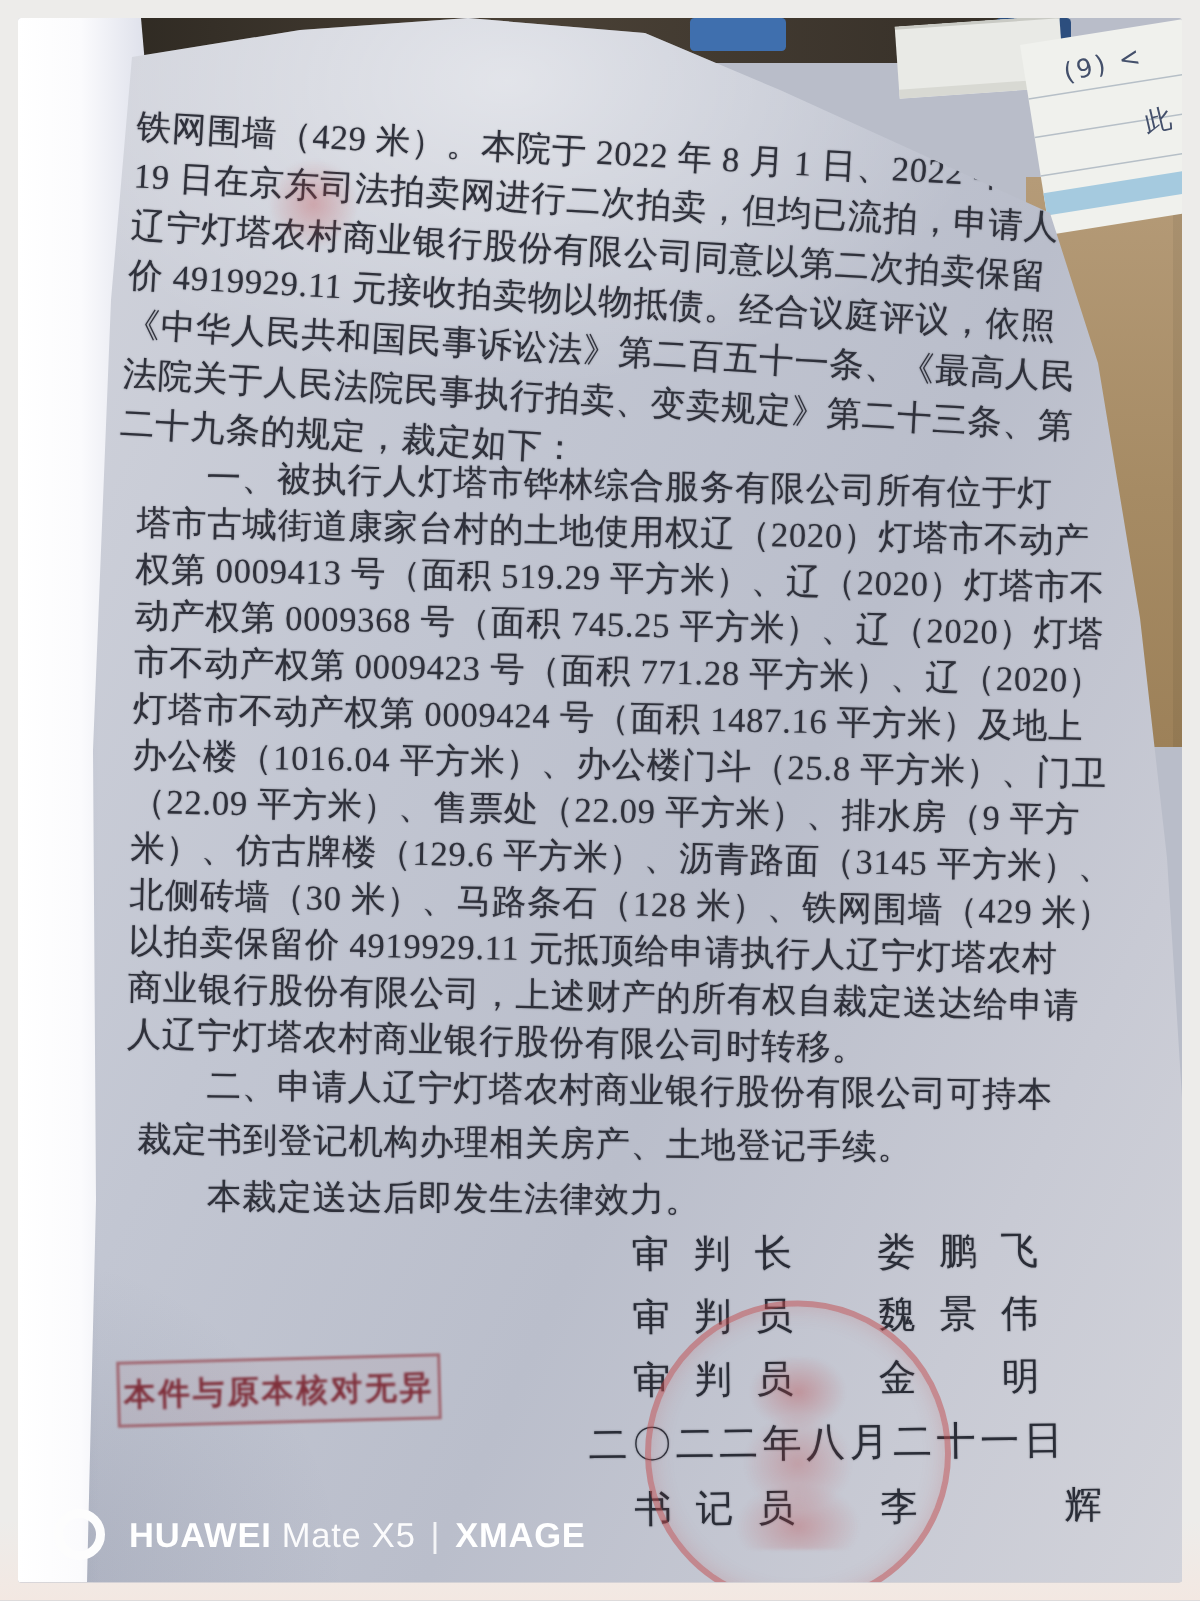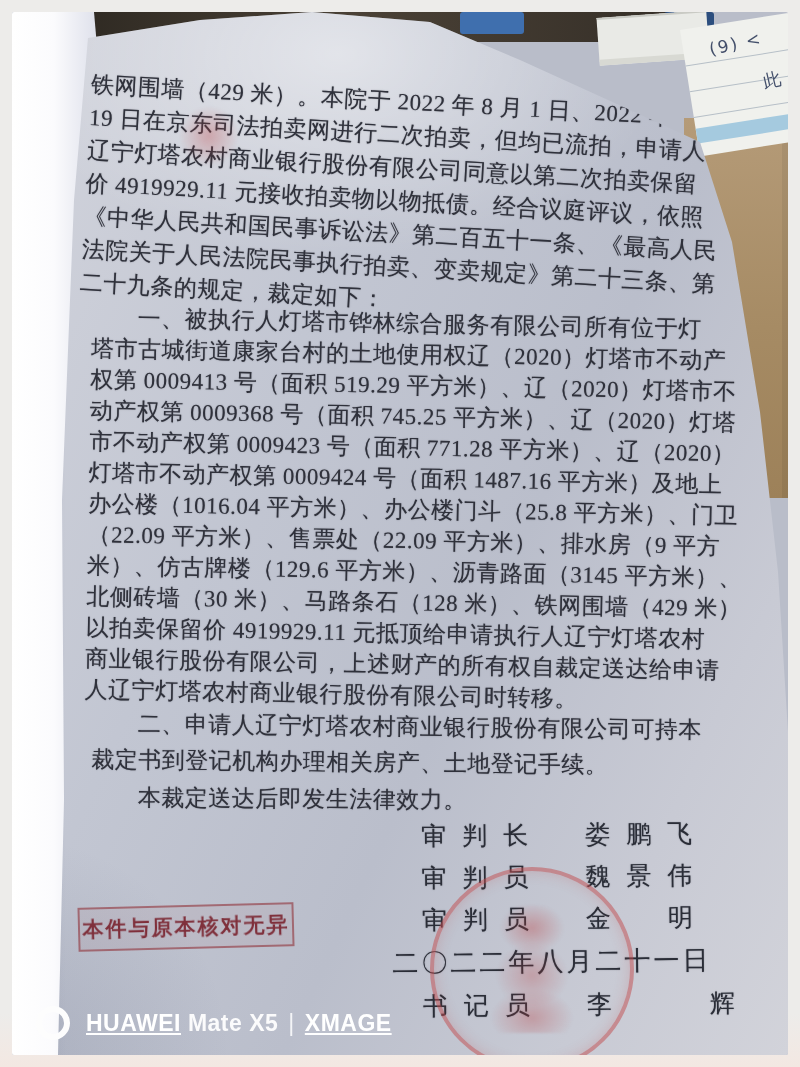--- a/index.html
+++ b/index.html
@@ -87,22 +87,22 @@
         filter:blur(1.2px);}
   .seal-blob{position:absolute;left:168px;top:92px;width:58px;height:64px;border-radius:50%;
         background:radial-gradient(circle,rgba(190,70,72,.34),transparent 70%);filter:blur(1px);}
 
   
   .wm{position:absolute;left:24px;top:994px;display:flex;align-items:center;
       font-family:"Liberation Sans",sans-serif;color:#fff;}
   .wm-ring{width:22px;height:22px;border:6px solid #fdfdfd;border-radius:50%;
            margin-right:16px;}
   .wm-text{font-size:23px;letter-spacing:.5px;white-space:pre;}
-  .wm-bold{font-weight:bold;text-decoration:underline;}
-  .wm-light{font-weight:bold;opacity:.95;text-align:right;}
+  .wm-bold{font-weight:bold;}
+  .wm-light{font-weight:normal;opacity:.95;text-align:right;}
   .wm-sep{opacity:.85;padding:0 10px;font-weight:normal;}
 </style>
 </head>
 <body>
 
 <div class="stage">
   <div class="photo">
 
     <div class="desk-strip"></div>
     <div class="blue-obj1"></div>

